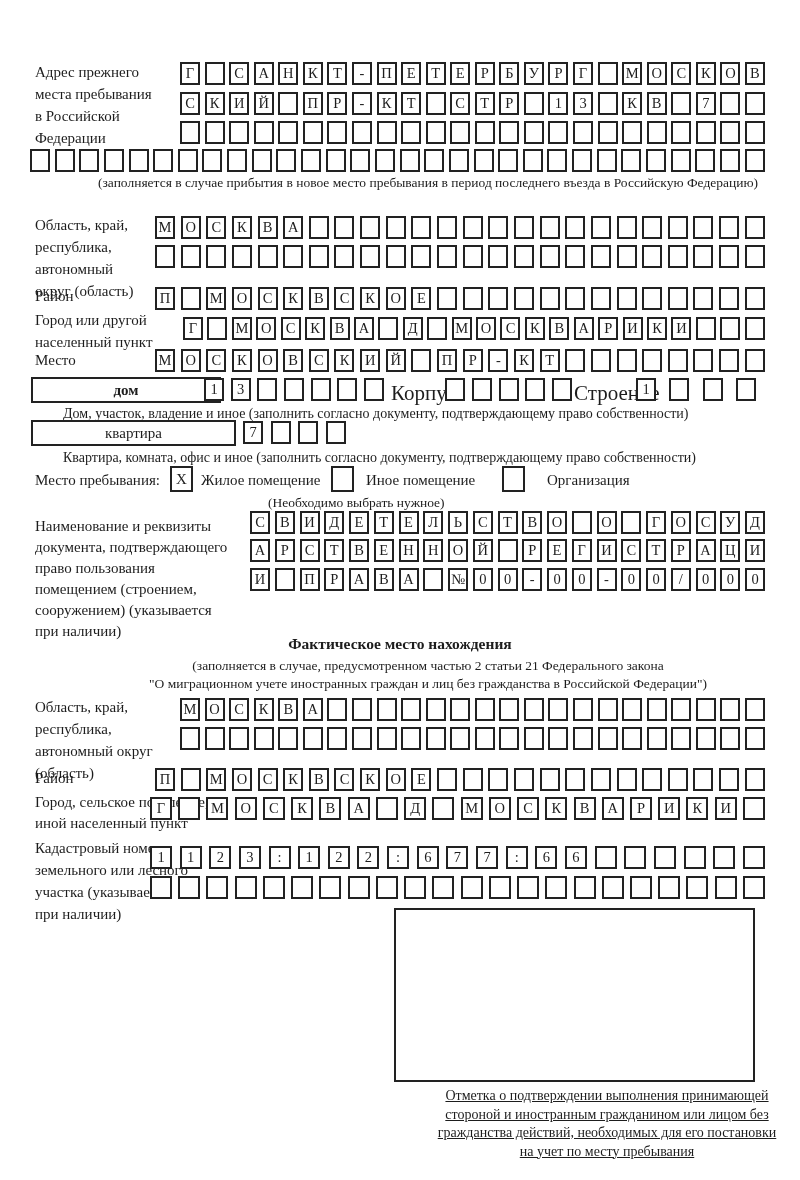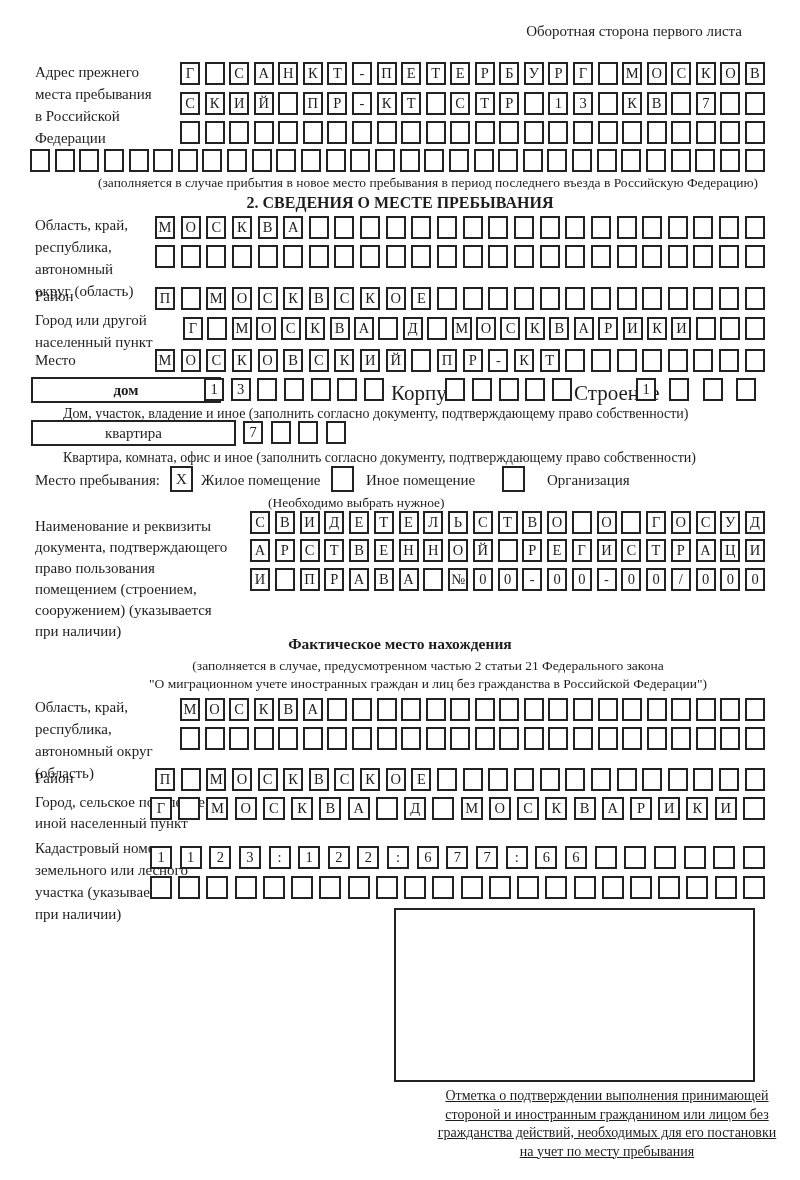--- a/index.html
+++ b/index.html
@@ -50,21 +50,20 @@
   #r-fraion1{left:155px;top:768px;width:610px;}
   #r-fgorod1{left:150px;top:797px;width:615px;}
   #r-kad1{left:150px;top:846px;width:615px;}
   #r-kad2{left:150px;top:876px;width:615px;}
 </style>
 </head>
 <body>
 
 <div id="page">
 
-  <div class="lbl" style="top:20px;right:58px;left:auto;">Оборотная сторона первого листа</div>
 
   <div class="lbl" style="left:35px;top:61px;width:145px;">Адрес прежнего
 места пребывания
 в Российской
 Федерации</div>
   <div class="boxrow" id="r-prev1">
       <span class="cbox">Г</span>
       <span class="cbox"></span>
       <span class="cbox">С</span>
       <span class="cbox">А</span>
@@ -168,21 +167,20 @@
       <span class="cbox"></span>
       <span class="cbox"></span>
       <span class="cbox"></span>
       <span class="cbox"></span>
       <span class="cbox"></span>
       <span class="cbox"></span>
       <span class="cbox"></span>
     </div>
   <div class="cap center" style="top:175px;">(заполняется в случае прибытия в новое место пребывания в период последнего въезда в Российскую Федерацию)</div>
 
-  <div class="lbl bold center" style="top:192px;font-size:16px;">2. СВЕДЕНИЯ О МЕСТЕ ПРЕБЫВАНИЯ</div>
 
   <div class="lbl" style="left:35px;top:214px;width:120px;">Область, край,
 республика,
 автономный
 округ (область)</div>
   <div class="boxrow" id="r-obl1">
       <span class="cbox">М</span>
       <span class="cbox">О</span>
       <span class="cbox">С</span>
       <span class="cbox">К</span>

